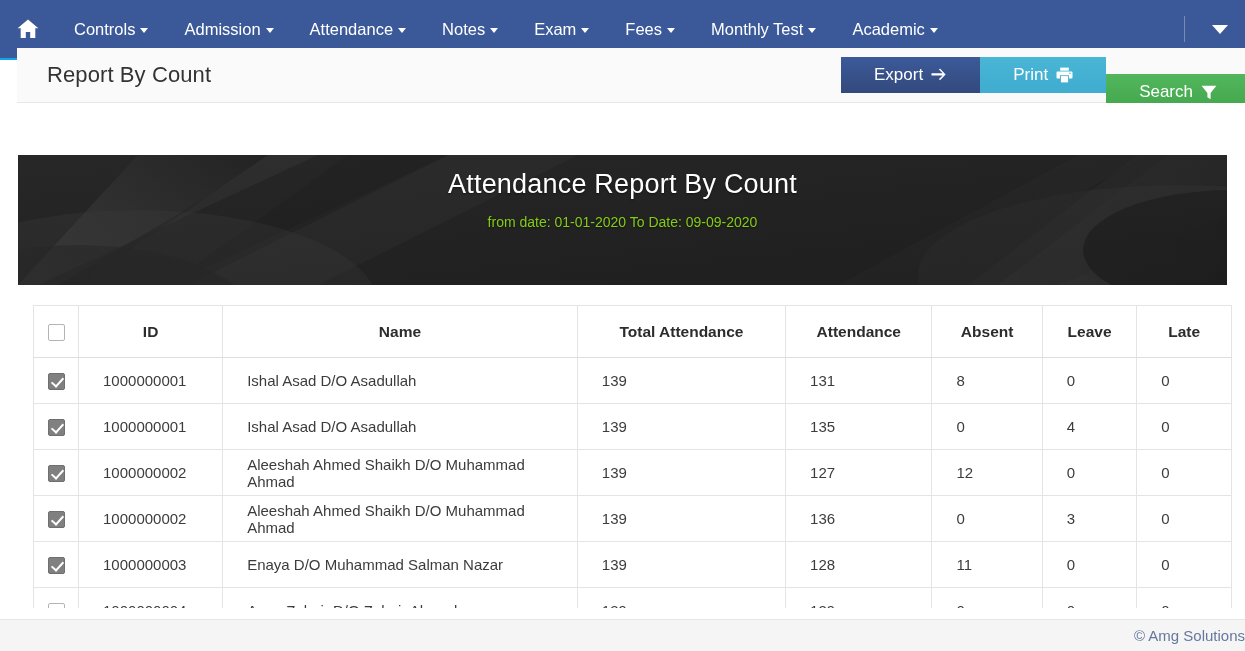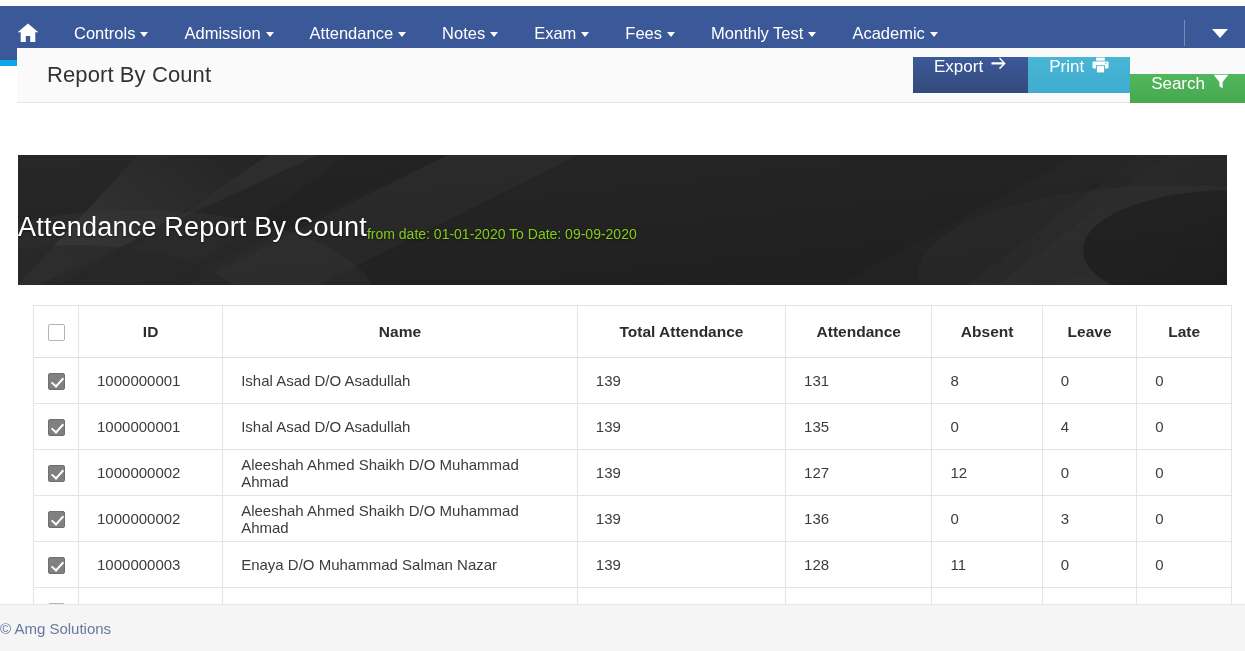--- a/index.html
+++ b/index.html
@@ -8,25 +8,25 @@
     width: 1245px; height: 651px;
     overflow: hidden;
     background: #ffffff;
     font-family: "Liberation Sans", sans-serif;
     -webkit-font-smoothing: antialiased;
   }
   #app { position: relative; width: 1245px; height: 651px; overflow: hidden; background:#fff; }
 
   
   .navbar {
-    position: absolute; top:6px; left:0;
+    position: absolute; top:0; left:0;
     width: 1245px; height: 60px;
     background: #3b5998;
     display: flex; align-items: center;
-    border-bottom: 6px solid #0ea5e9;
+    border-bottom: 2px solid #0ea5e9;
   }
   .nav-home {
     width: 56px; height: 48px;
     display:flex; align-items:center; justify-content:center;
     cursor: pointer;
   }
   .nav-home svg { display:block; }
   .nav-items { display:flex; align-items:center; height:48px; flex:1; }
   .nav-item {
     display:flex; align-items:center; gap:5px;
@@ -69,22 +69,22 @@
   .page-title {
     margin-left: 30px;
     font-size: 22px; color: #333333; font-weight: 400;
     letter-spacing: .1px;
   }
   .pagebar-actions {
     margin-left:auto; margin-right: 12px;
     display:flex; align-items:stretch; height: 36px;
   }
   .btn {
-    display:flex; justify-content:center; gap:8px;
-    padding: 0 21px; height: 36px;
+    display:flex; align-items:center; justify-content:center; gap:8px;
+    padding: 0 33px; height: 36px;
     color:#ffffff; font-size: 17px; border: 0; cursor:pointer;
     font-family: "Liberation Sans", sans-serif;
     white-space: nowrap;
   }
   .btn-export { background: linear-gradient(180deg,#3c5a9a 0%, #33497c 100%); }
   .btn-print  { background: linear-gradient(180deg,#49b6d6 0%, #3facd0 100%); }
   .btn-search { background: linear-gradient(180deg,#52b65c 0%, #43a64c 100%); margin-top: 17px; }
   .btn svg { display:block; }
 
   
@@ -93,21 +93,21 @@
   
   .banner {
     position:absolute; top: 155px; left: 18px;
     width: 1209px; height: 130px;
     overflow:hidden;
     background: #232323;
   }
   .banner .bgsvg { position:absolute; inset:0; width:100%; height:100%; display:block; }
   .banner-inner {
     position:relative; z-index:2;
-    height:100%; display:flex; flex-direction:row;
+    height:100%; display:flex; flex-direction:column;
     align-items:center; justify-content:flex-start;
     padding-top: 14px;
   }
   .banner-title {
     color:#ffffff; font-size: 27px; font-weight: 400; letter-spacing:.2px;
     text-shadow: 0 1px 2px rgba(0,0,0,.5);
   }
   .banner-sub {
     margin-top: 14px;
     color:#84cc16; font-size: 14px; font-weight: 400;
@@ -120,21 +120,21 @@
     width: 1199px; height: 303px;
     overflow: hidden;
     background:#fff;
   }
   table.report {
     width: 1199px; border-collapse: collapse; table-layout: fixed;
     font-size: 15px; color:#3c3c3c;
   }
   table.report th, table.report td {
     border: 1px solid #e4e4e4;
-    padding: 0 18px;
+    padding: 0 24px;
     text-align: left;
     vertical-align: middle;
   }
   table.report thead th {
     height: 52px;
     font-weight: bold; color:#2c2c2c; font-size: 15.5px;
     background: #ffffff;
     border-bottom: 1px solid #dedede;
   }
   table.report tbody td { height: 46px; background: #ffffff; }
@@ -159,23 +159,23 @@
   .cb:checked::after {
     content:""; position:absolute;
     left: 5px; top: 1px; width: 5px; height: 10px;
     border: solid #ffffff; border-width: 0 2px 2px 0;
     transform: rotate(42deg);
   }
 
   
   .footer {
     position:absolute; bottom:0; left:0;
-    width:1245px; height: 47px;
+    width:1245px; height: 32px;
     background:#f5f5f5; border-top:1px solid #e7e7e7;
-    display:flex; align-items:center; justify-content:flex-start;
+    display:flex; align-items:center; justify-content:flex-end;
   }
   .footer-text { color:#67789d; font-size: 15px; }
 </style>
 </head>
 <body>
 
 <div id="app">
 
   <div class="navbar">
     <div class="nav-home">

